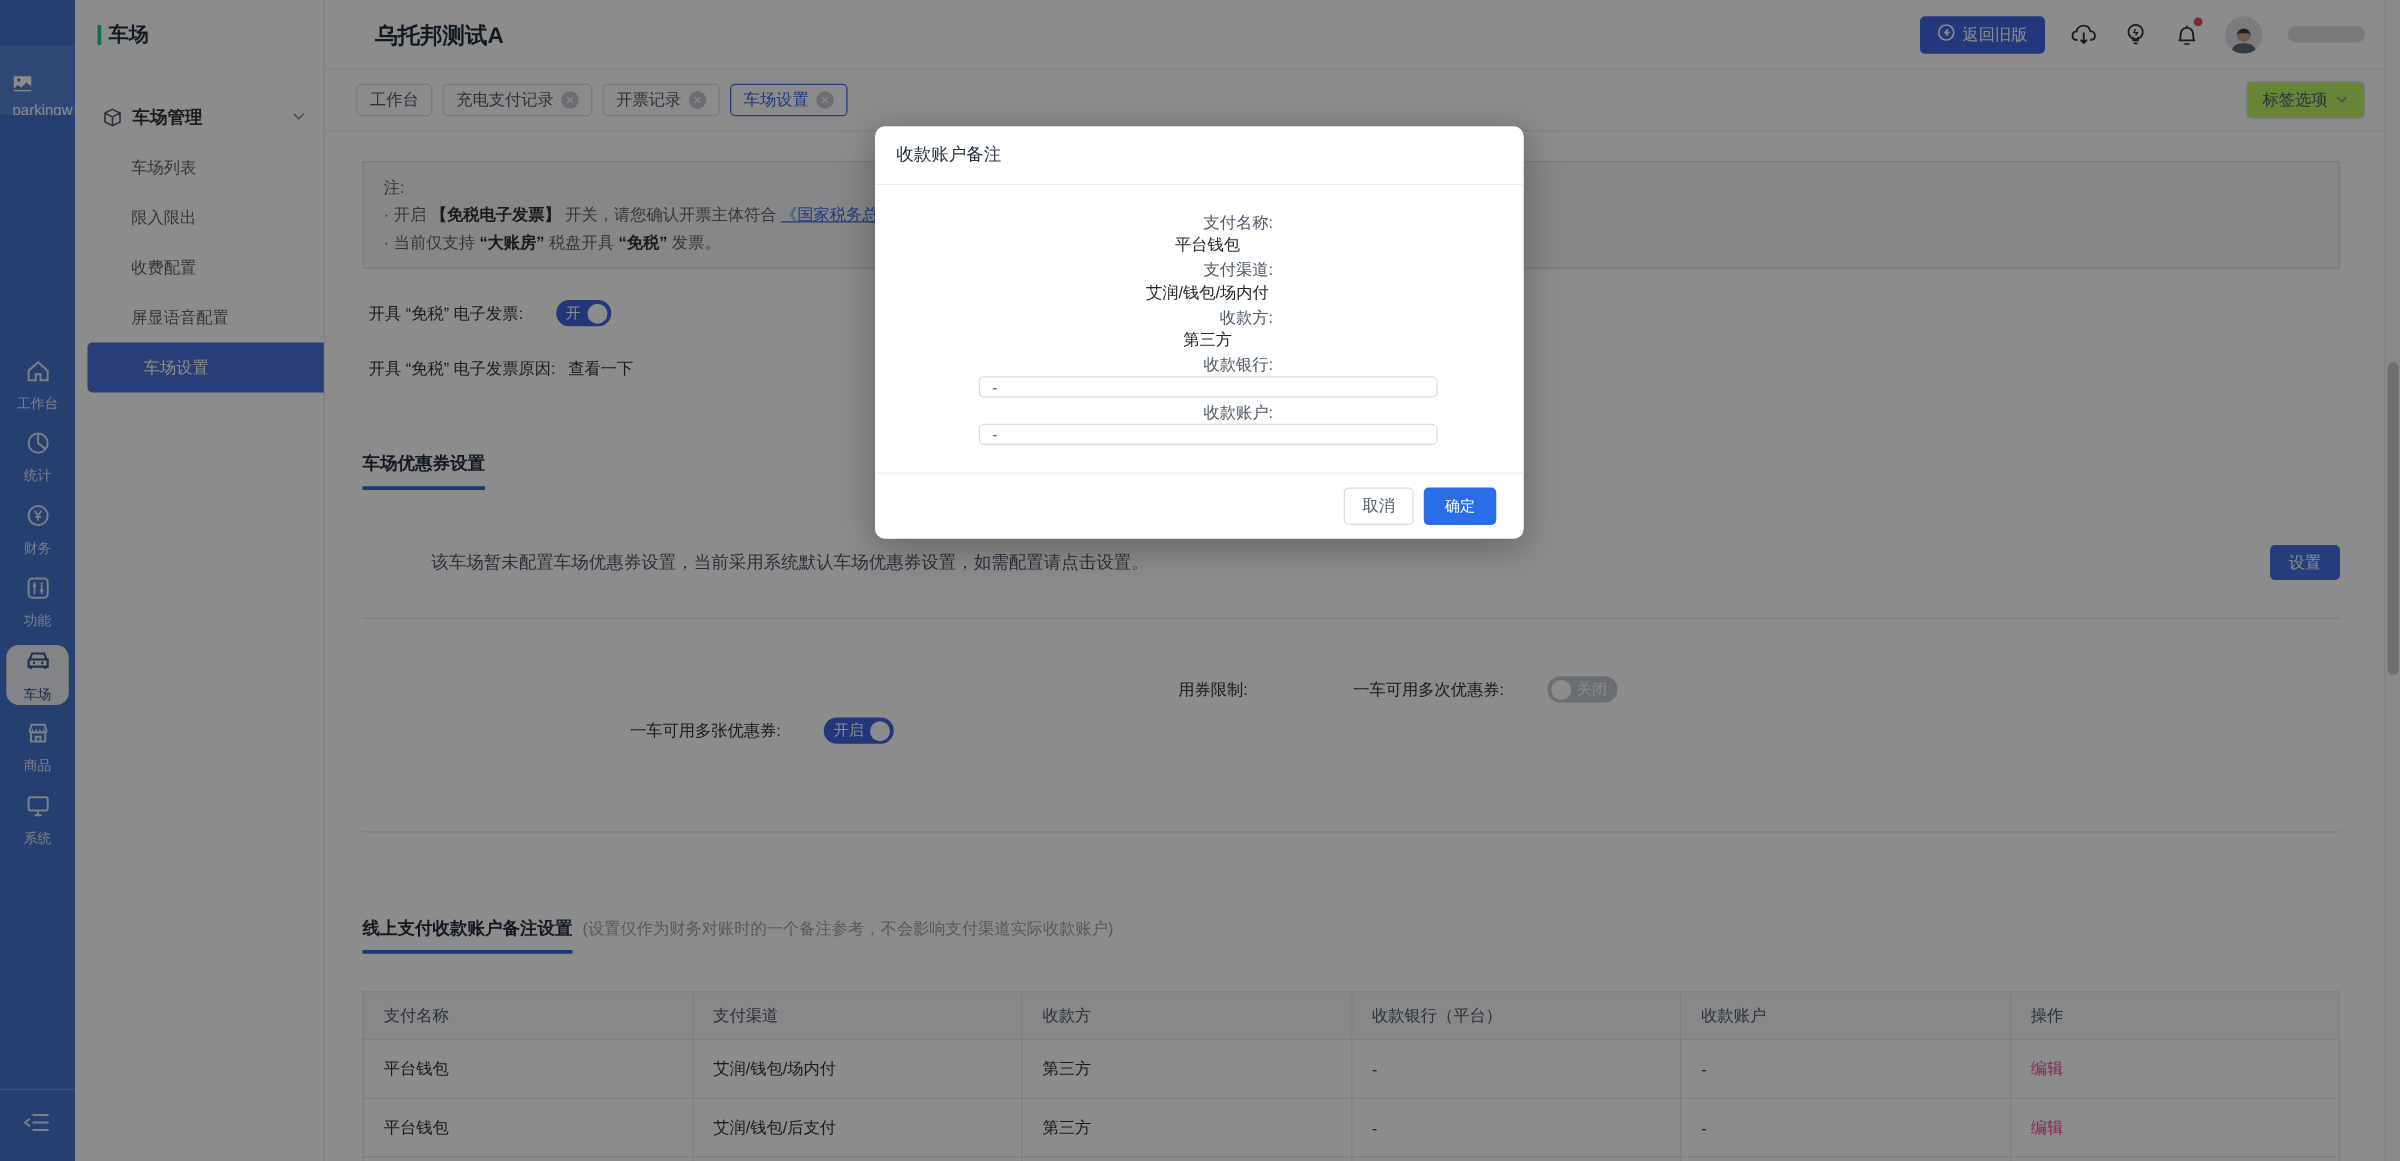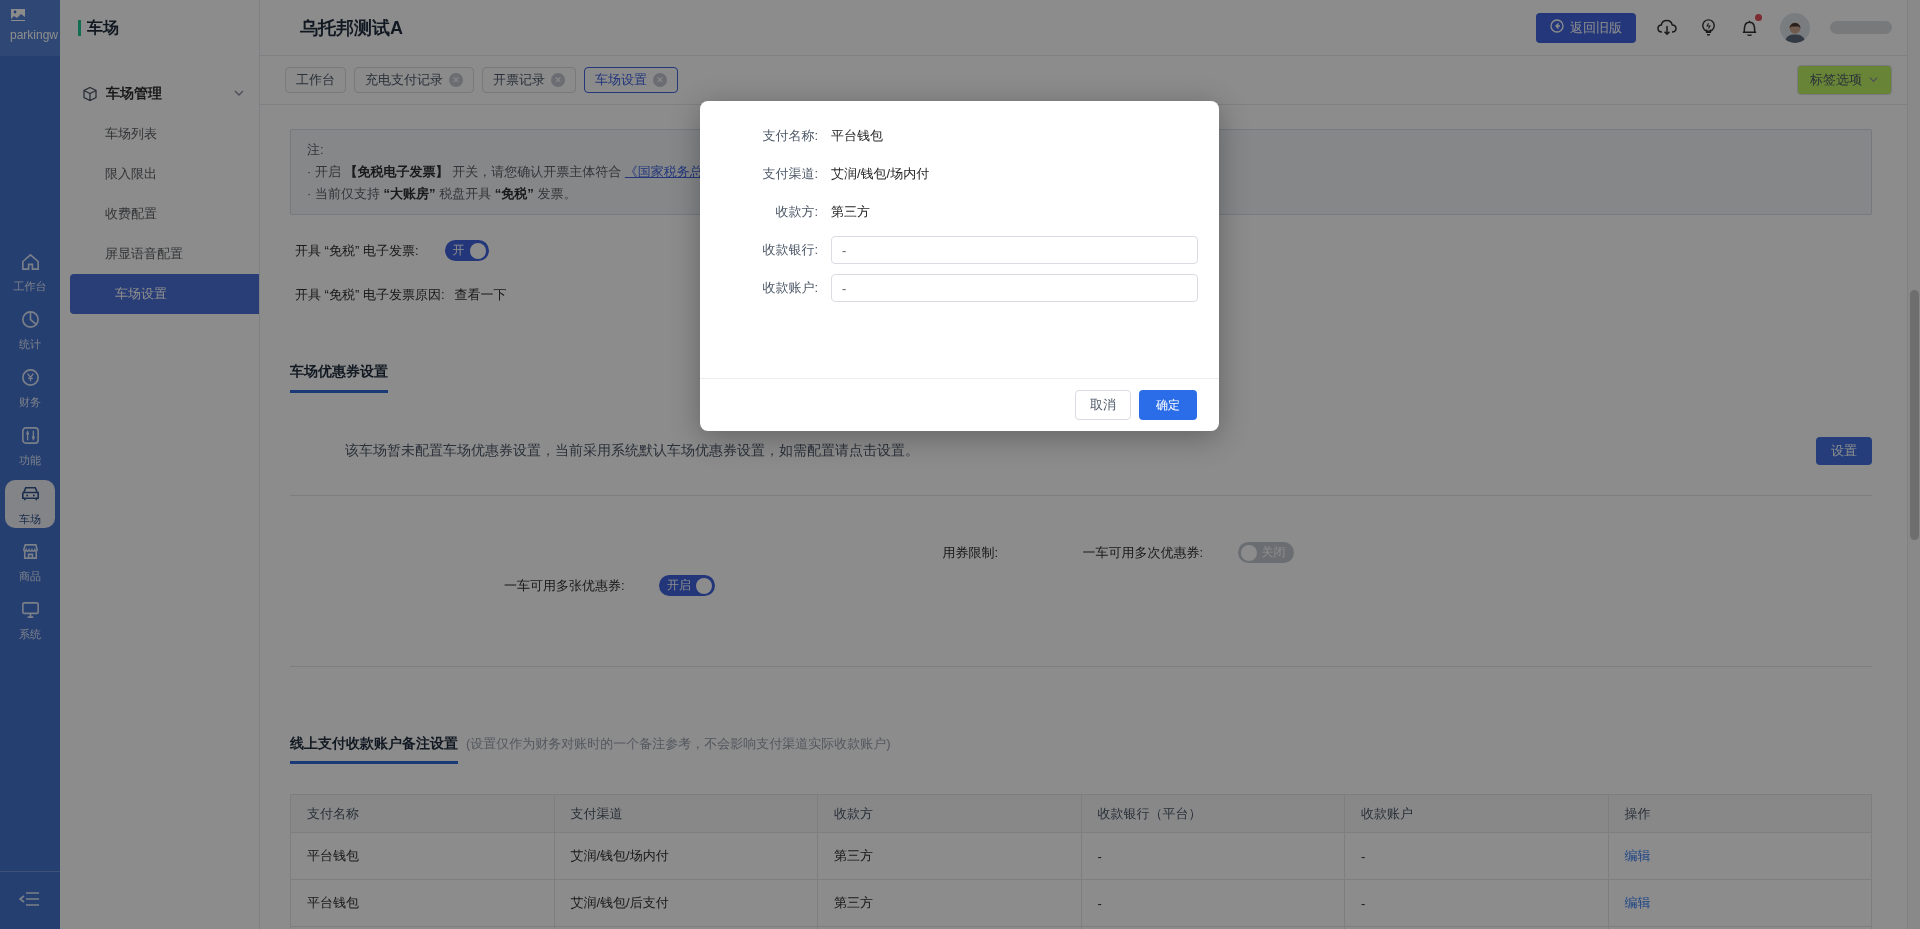--- a/index.html
+++ b/index.html
@@ -1,21 +1,21 @@
 <!DOCTYPE html>
 <html><head>
 <meta charset="utf-8">
 <style>
   * { margin:0; padding:0; box-sizing:border-box; }
   html,body { width:1920px; height:929px; overflow:hidden;
     font-family:"Liberation Sans","DejaVu Sans",sans-serif; background:#fff; color:#303133; }
 
   
   .rail { position:fixed; left:0; top:0; width:60px; height:929px; background:#4573ce; z-index:10; }
-  .rail-logo { height:56px; background:rgba(255,255,255,0.10); padding:8px 0 0 10px; overflow:hidden; }
+  .rail-logo { height:56px; background:rgba(255,255,255,0.10); padding:24px 0 0 10px; overflow:hidden;margin-top:36px; }
   .rail-logo .blogo { display:block; }
   .rail-logo .ltxt { color:#fff; font-size:12px; display:block; margin-top:2px; white-space:nowrap; }
   .rail-menu { padding-top:192px; display:flex; flex-direction:column; align-items:center; }
   .rail-item { width:50px; height:48px; margin-bottom:10px; border-radius:10px; display:flex;
     flex-direction:column; align-items:center; justify-content:center; color:#dfe7f8; cursor:pointer; }
   .rail-item .rlabel { font-size:11px; margin-top:3px; }
   .rail-item.active { background:#eef1f7; color:#33548f; }
   .rail-bottom { position:absolute; bottom:0; left:0; width:60px; border-top:1px solid rgba(255,255,255,0.25);
     height:58px; display:flex; align-items:center; justify-content:center; }
 
@@ -89,35 +89,35 @@
 
   .remark-head { margin-top:68px; display:flex; align-items:baseline; }
   .remark-title { font-size:14px; font-weight:bold; color:#1f2d3d; display:inline-block; padding-bottom:8px;
     border-bottom:3px solid #2f6bd8; cursor:pointer; }
   .remark-sub { font-size:13px; color:#9aa1ad; margin-left:8px; }
 
   table.grid { width:100%; margin-top:30px; border-collapse:collapse; table-layout:fixed; font-size:13px; }
   table.grid th, table.grid td { border:1px solid #e5e6eb; text-align:left; padding:0 16px; }
   table.grid th { height:38px; background:#f7f8fa; color:#4e5969; font-weight:normal; }
   table.grid td { height:47px; color:#303133; }
-  .edit-link { color:#3b82f6; cursor:pointer; }
+  .edit-link { color:#ec4899; cursor:pointer; }
 
   
   .scrollbar { position:fixed; right:0; top:0; width:13px; height:929px; background:#fafafa;
     border-left:1px solid #ececec; z-index:20; }
   .scroll-thumb { position:absolute; left:2px; top:290px; width:9px; height:250px; background:#c9c9c9; border-radius:5px; }
 
   
   .overlay { position:fixed; inset:0; background:rgba(0,0,0,0.45); z-index:100; }
   .modal { position:fixed; left:700px; top:101px; width:519px; height:330px; background:#fff;
     border-radius:8px; box-shadow:0 6px 30px rgba(0,0,0,0.3); z-index:101; }
   .m-title { height:47px; display:flex; align-items:center; padding-left:17px; font-size:14px; color:#1f2d3d;
     border-bottom:1px solid #ececec; }
   .m-body { padding-top:21px; }
-  .m-row { display:flex; align-items:center; height:28px; margin-bottom:10px; font-size:13px; }
+  .m-row { display:flex; align-items:center; height:28px; margin-bottom:10px; font-size:13px;flex-direction:column; }
   .m-label { width:118px; text-align:right; color:#4e5969; }
   .m-val { margin-left:13px; color:#262626; }
   .m-input { margin-left:13px; width:367px; height:28px; border:1px solid #d9dce3; border-radius:4px;
     padding:0 10px; font-size:13px; color:#606266; font-family:inherit; }
   .m-footer { position:absolute; left:0; top:277px; width:100%; height:53px; border-top:1px solid #ececec;
     display:flex; align-items:center; justify-content:flex-end; padding-right:22px; gap:8px; }
   .btn-cancel { width:56px; height:30px; background:#fff; border:1px solid #d9dce3; border-radius:4px;
     font-size:13px; color:#4e5969; cursor:pointer; }
   .btn-ok { width:58px; height:30px; background:#2b6de9; border:none; border-radius:4px;
     font-size:12px; color:#fff; cursor:pointer; }
@@ -408,20 +408,21 @@
   </div>
 </div>
 
 <div class="scrollbar">
   <div class="scroll-thumb"></div>
 </div>
 
 <div class="overlay"></div>
 
 <div class="modal">
+  <div class="m-title">收款账户备注</div>
   <div class="m-body">
     <div class="m-row">
       <span class="m-label">支付名称:</span>
       <span class="m-val">平台钱包</span>
     </div>
     <div class="m-row">
       <span class="m-label">支付渠道:</span>
       <span class="m-val">艾润/钱包/场内付</span>
     </div>
     <div class="m-row">

